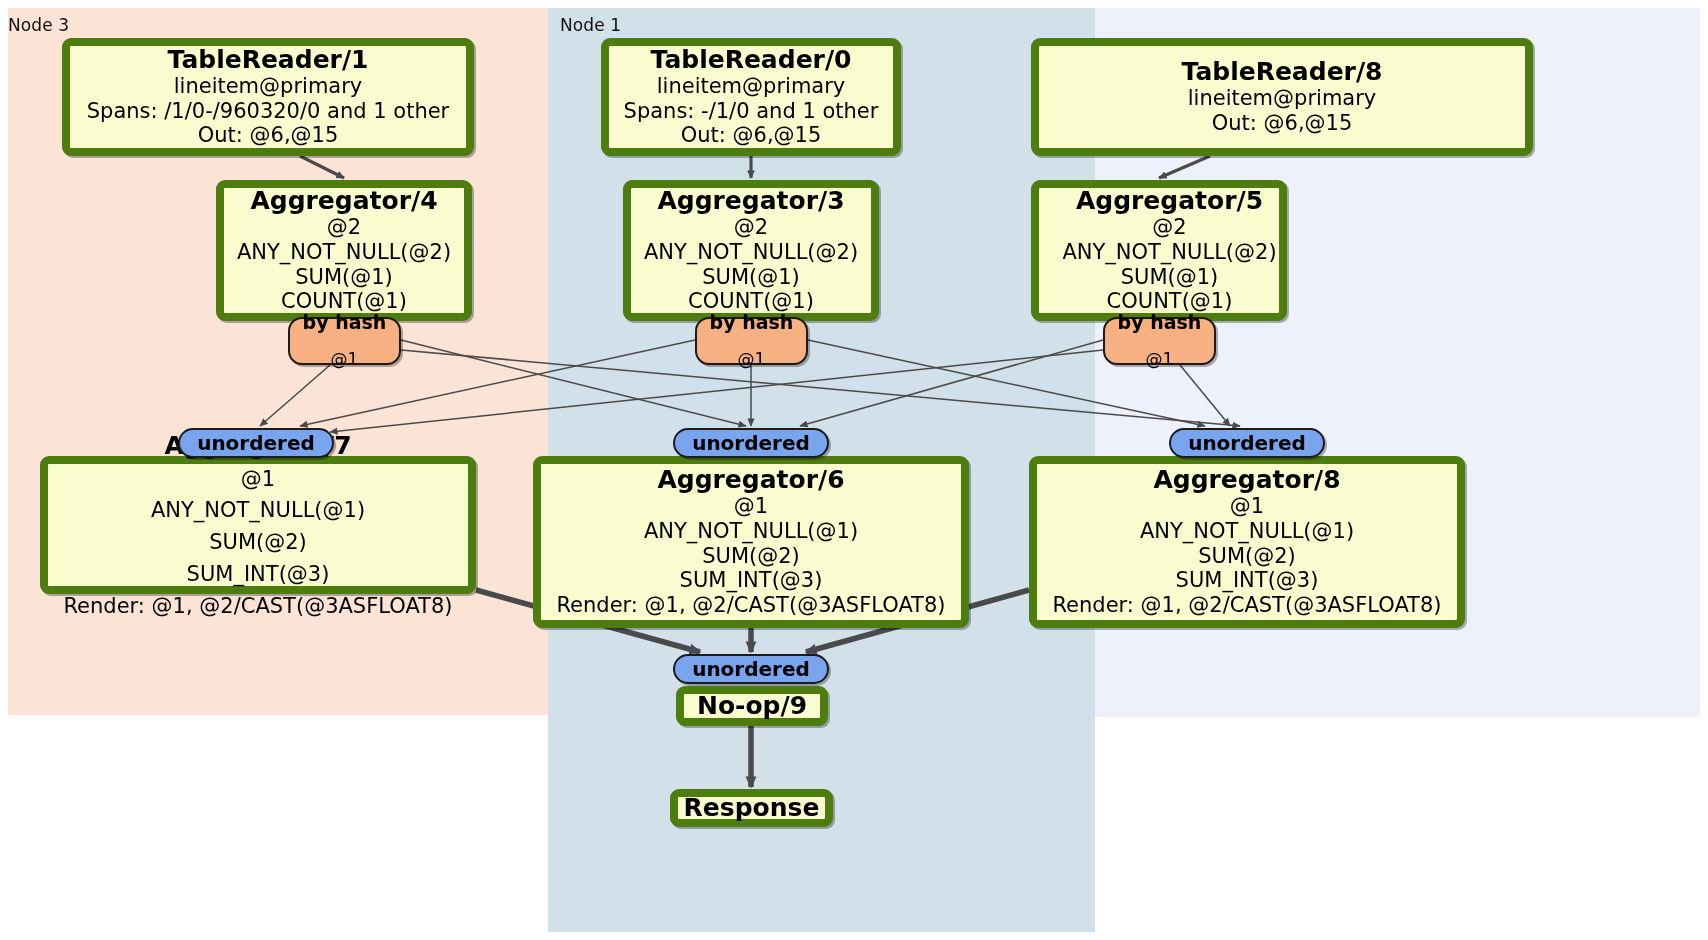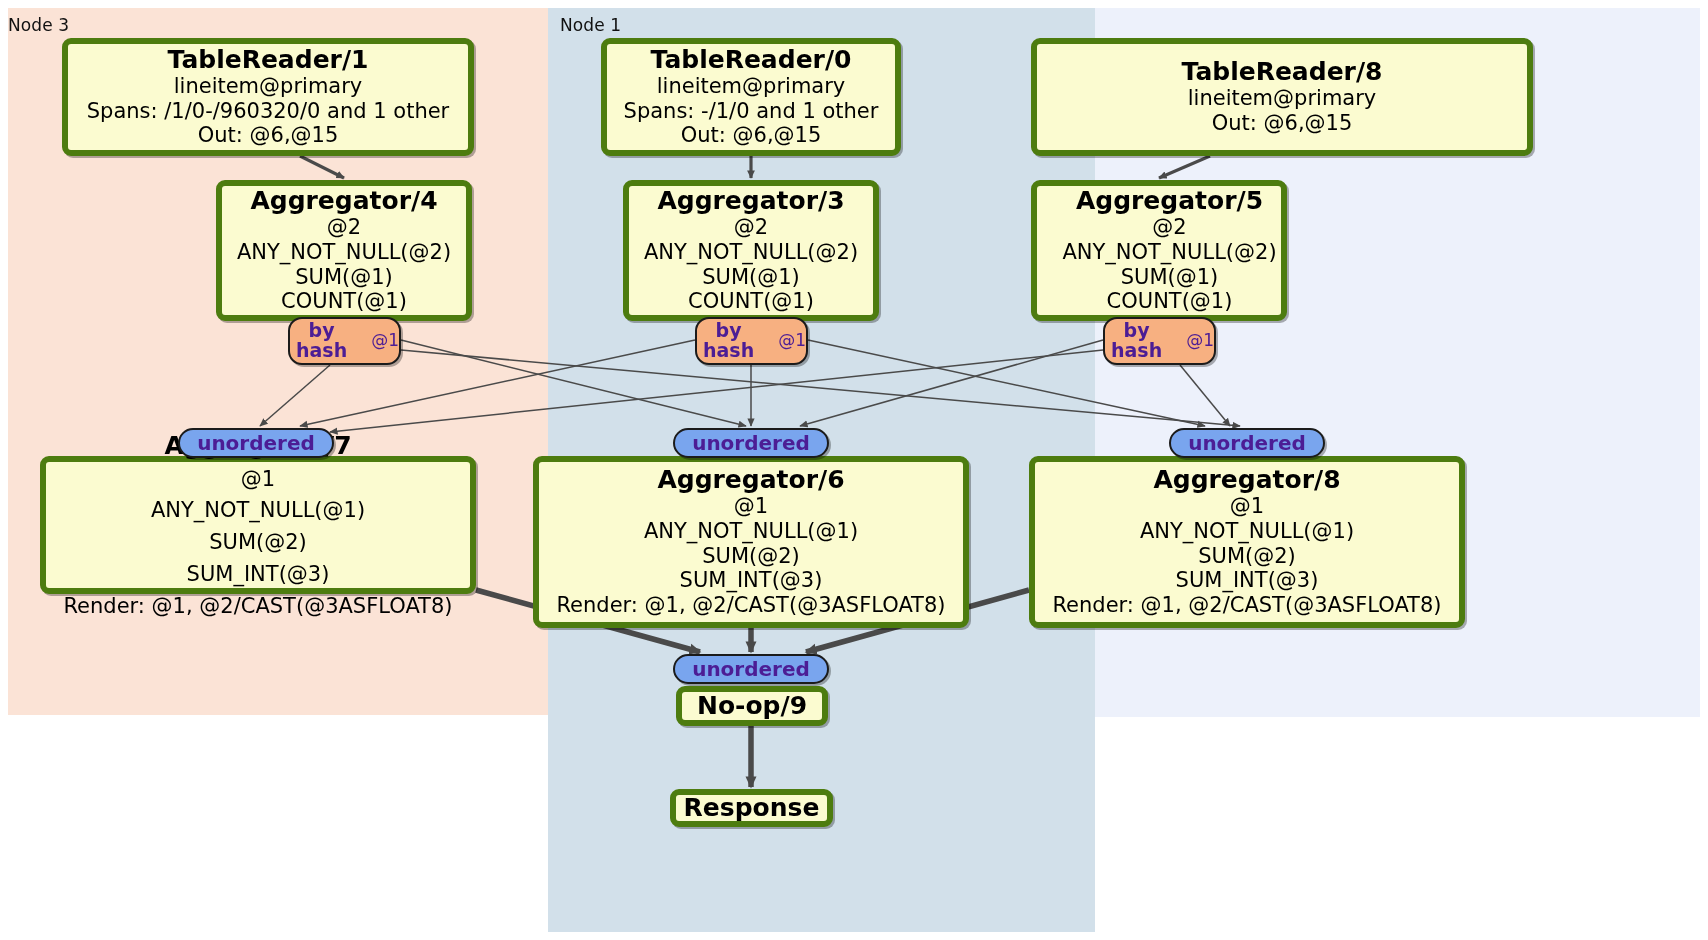--- a/index.html
+++ b/index.html
@@ -6,33 +6,33 @@
   body{font-family:"DejaVu Sans","Liberation Sans",sans-serif;}
   #stage{position:relative;width:1708px;height:940px;overflow:hidden;background:#fff;}
 
   .node-region{position:absolute;box-sizing:border-box;}
   .node-label{position:absolute;font-size:17px;color:#111;letter-spacing:0.1px;}
 
   svg.edges{position:absolute;left:0;top:0;width:1708px;height:940px;overflow:visible;}
 
   .box{
     position:absolute;box-sizing:border-box;
-    background:#fbfbd0;border:6px solid #4d7c0f;border-radius:9px;
+    background:#fbfbd0;border:8px solid #4d7c0f;border-radius:9px;
     text-align:center;color:#000;
     display:flex;flex-direction:column;justify-content:center;align-items:center;
     box-shadow:2px 2px 0 rgba(0,0,0,0.30);
   }
   .box .title{font-weight:bold;font-size:25px;line-height:1.12;}
   .box .line{font-size:21px;line-height:1.18;white-space:nowrap;}
 
   .pill{
     position:absolute;box-sizing:border-box;
     border:2px solid #1b1b1b;border-radius:13px;
-    text-align:center;color:#4c1d95;
-    display:flex;flex-direction:row;justify-content:center;align-items:center;
+    text-align:center;color:#000000;
+    display:flex;flex-direction:column;justify-content:center;align-items:center;
     box-shadow:2px 2px 0 rgba(0,0,0,0.30);
     gap:18px;
   }
   .pill.hash{background:#f7b081;border-radius:14px;}
   .pill.unordered{background:#79a5ee;border-radius:17px;}
   .pill .ptitle{font-weight:bold;font-size:19px;line-height:1.05;}
   .pill .psub{font-size:17px;line-height:1.05;}
   .pill.unordered .ptitle{font-size:20px;}
 </style>
 </head>

